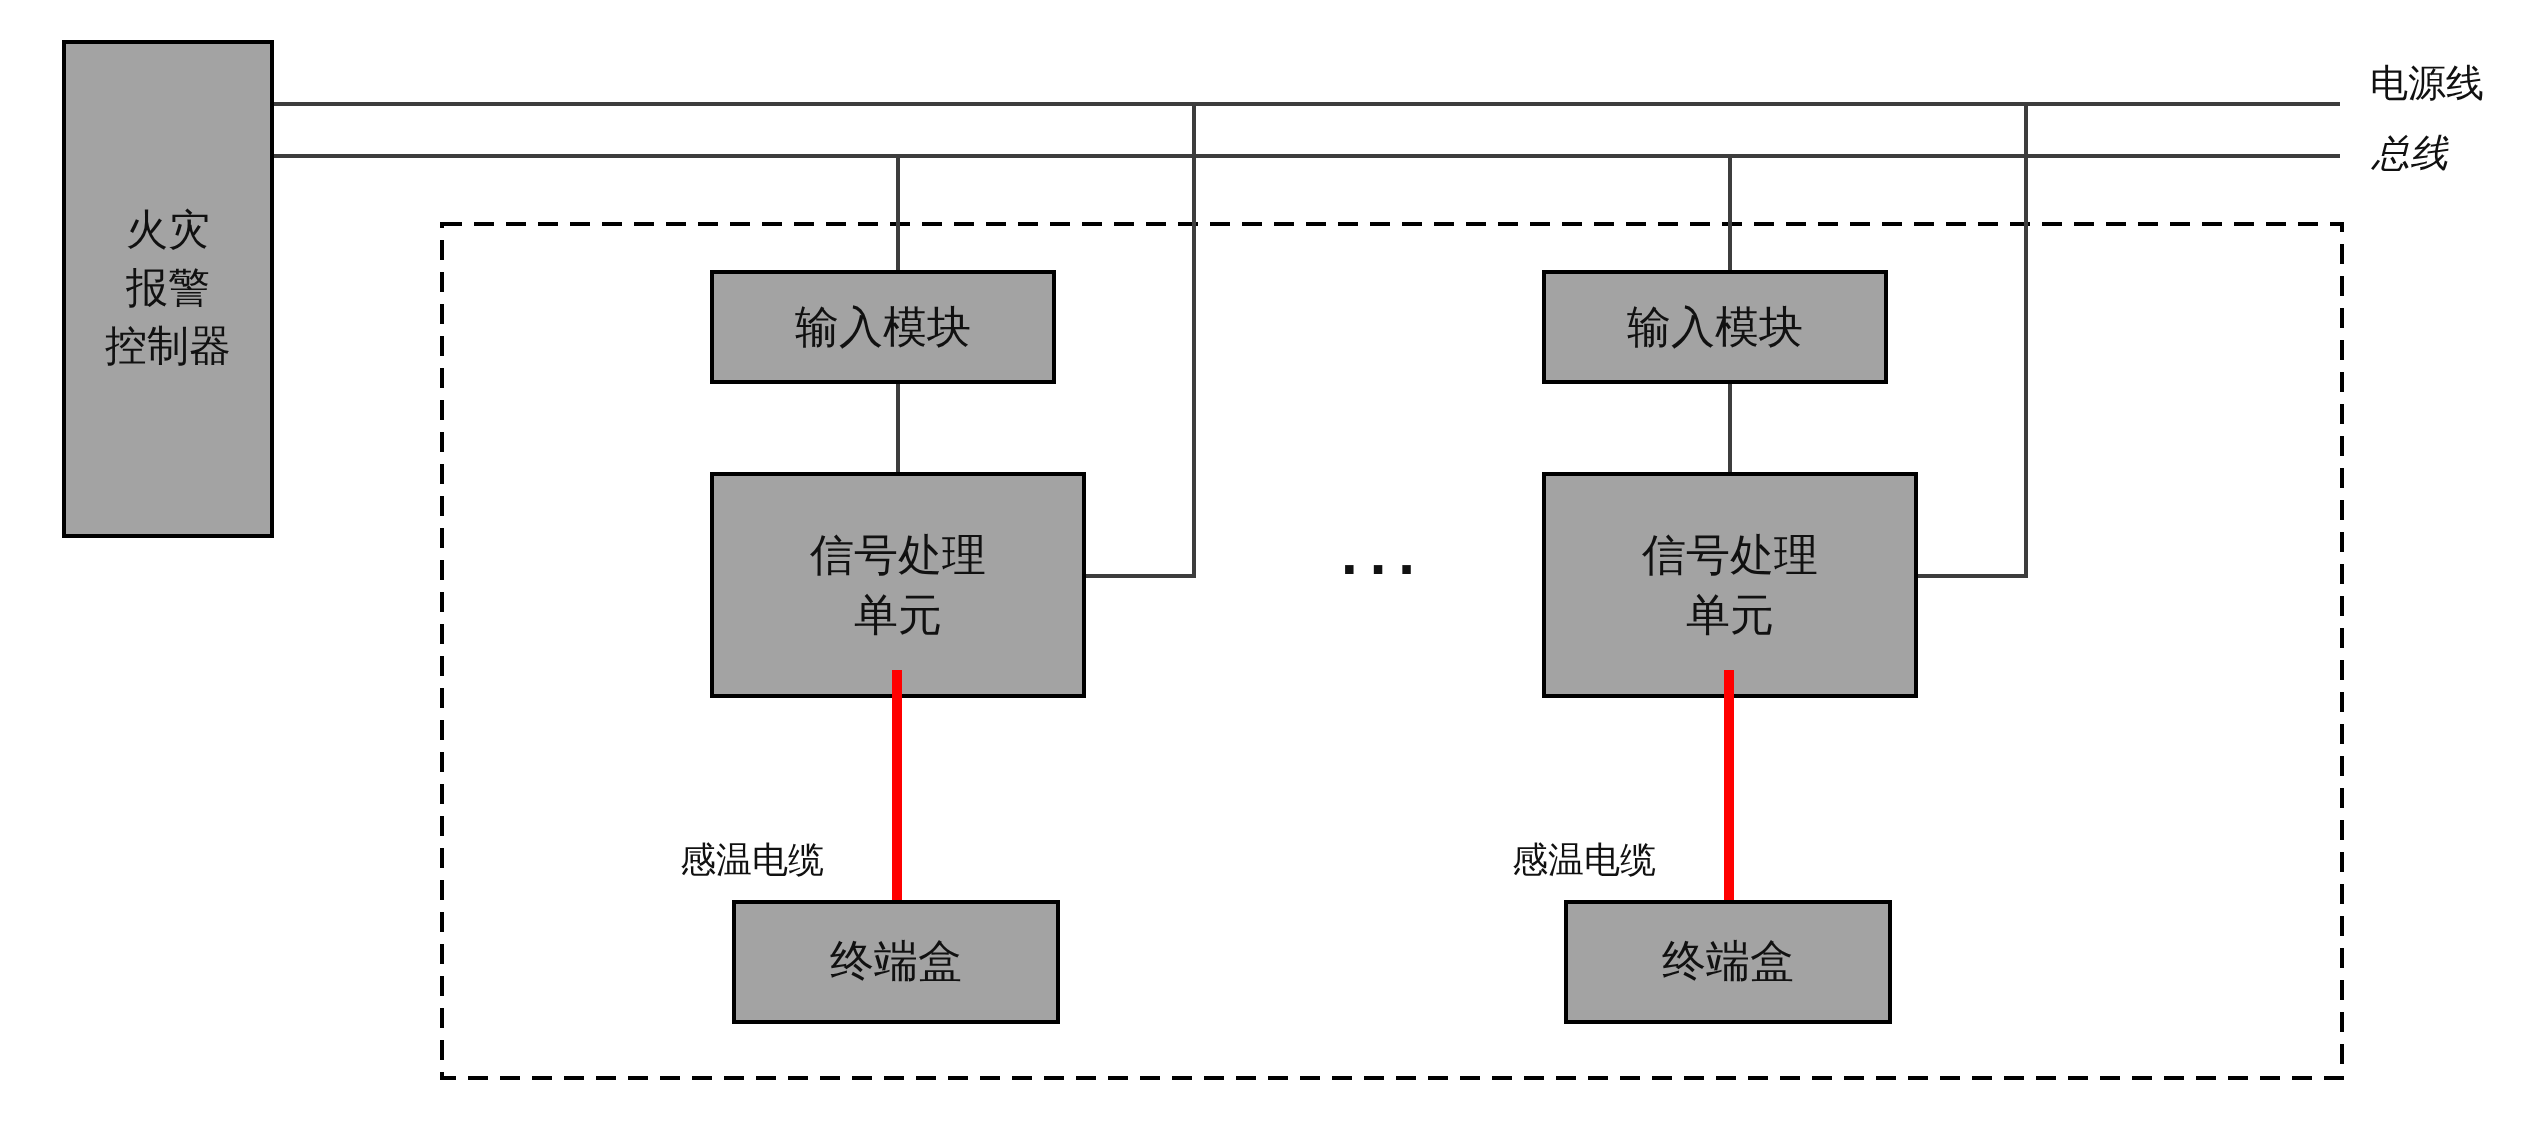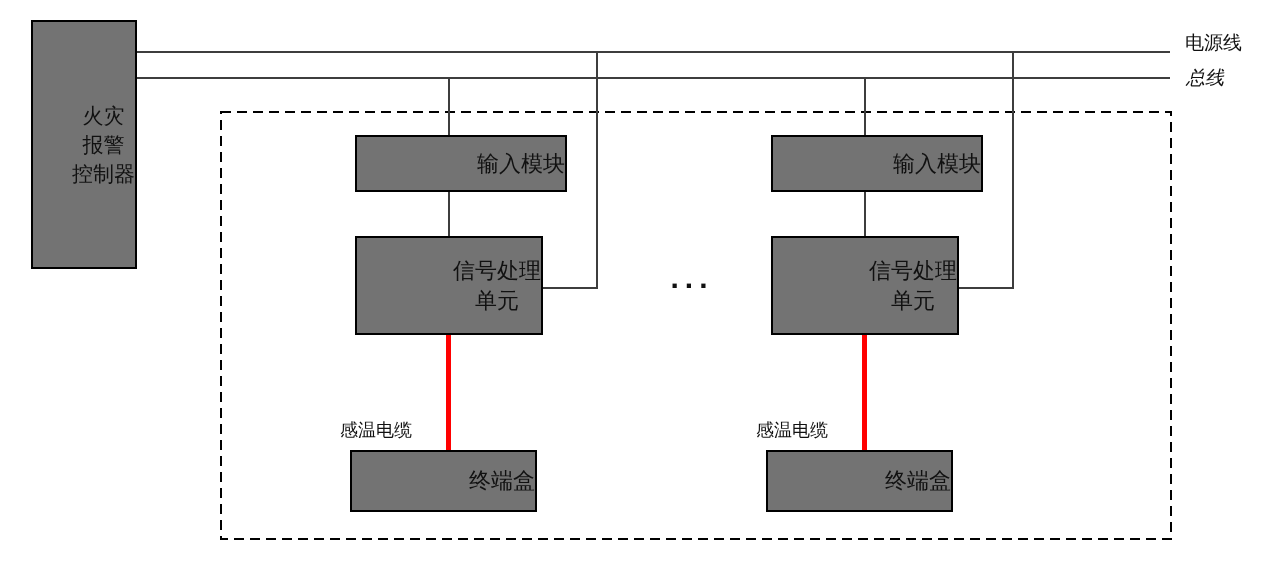--- a/index.html
+++ b/index.html
@@ -12,24 +12,24 @@
     color: #111111;
     overflow: hidden;
   }
   .abs { position: absolute; }
 
   
   .box {
     position: absolute;
     box-sizing: border-box;
     border: 2px solid #000000;
-    background: #737373;
+    background: #a3a3a3;
     display: flex;
     align-items: center;
-    justify-content: flex-end;
+    justify-content: center;
     text-align: center;
   }
   .box .lbl { white-space: pre-line; }
 
   .controller-box {
     left: 31px; top: 20px; width: 106px; height: 249px;
     font-size: 21px; line-height: 29px;
   }
 
   
@@ -49,23 +49,23 @@
 
   
   .unit { position: absolute; top: 0; left: 0; width: 0; height: 0; }
   .unit.u1 { left: 416px; }
 
   .conn-bus-input    { left: 448px; top: 78px;  height: 58px; }
   .conn-input-signal { left: 448px; top: 192px; height: 45px; }
   .power-drop-v      { left: 596px; top: 52px;  height: 236px; }
   .power-drop-h      { left: 543px; top: 287px; width: 55px; }
 
-  .input-box  { left: 355px; top: 135px; width: 212px; height: 57px; font-size: 22px; }
-  .signal-box { left: 355px; top: 236px; width: 188px; height: 99px; font-size: 22px; line-height: 30px; }
-  .terminal-box { left: 350px; top: 450px; width: 187px; height: 62px; font-size: 22px; }
+  .input-box  { left: 355px; top: 135px; width: 173px; height: 57px; font-size: 22px; }
+  .signal-box { left: 355px; top: 236px; width: 188px; height: 113px; font-size: 22px; line-height: 30px; }
+  .terminal-box { left: 366px; top: 450px; width: 164px; height: 62px; font-size: 22px; }
 
   .red-cable { position: absolute; left: 446px; top: 335px; width: 5px; height: 115px; background: #ff0000; }
   .cable-label { position: absolute; left: 340px; top: 385px; width: 90px; font-size: 18px; line-height: 19px; margin-top: 36px; }
 
   .ellipsis {
     position: absolute; left: 668px; top: 261px; width: 48px;
     font-size: 30px; font-weight: bold; letter-spacing: 6px;
     text-align: center; color: #111111;
   }
 </style>

